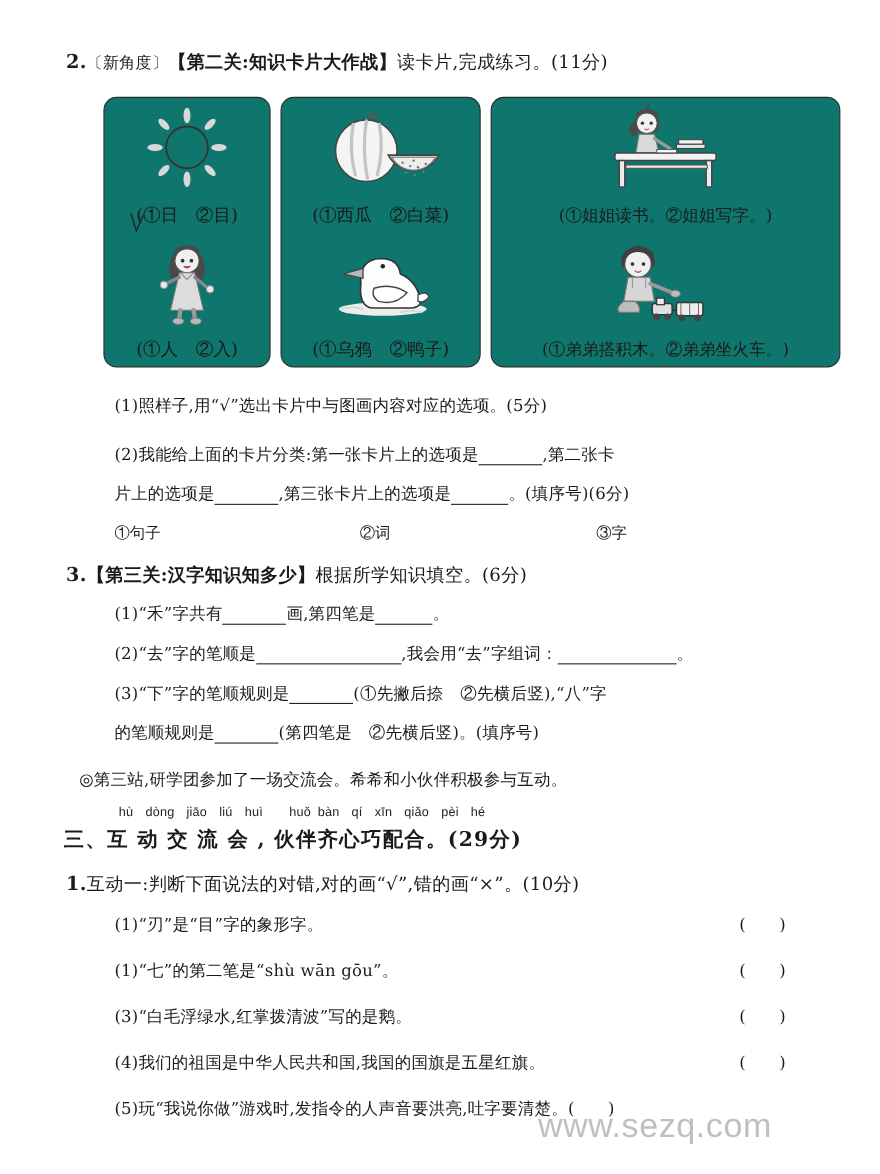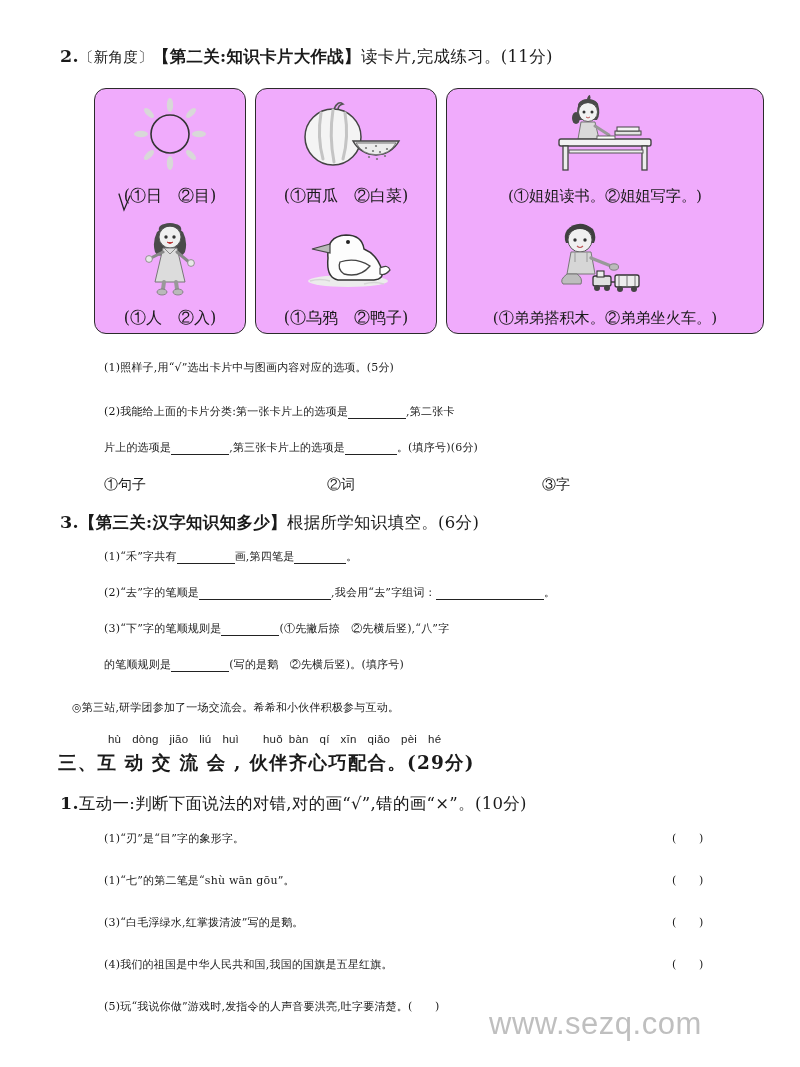--- a/index.html
+++ b/index.html
@@ -47,21 +47,21 @@
     width: 670px;
     height: 248px;
   }
   .card {
     position: absolute;
     top: 0;
     height: 246px;
     border: 1.4px solid #2b2b2b;
     border-radius: 12px;
     box-sizing: border-box;
-    background: #f0abfc;
+    background: #0f766e;
   }
   .card.c1 { left: 0px;   width: 152px; }
   .card.c2 { left: 161px; width: 182px; }
   .card.c3 { left: 352px; width: 318px; }
 
   .card-half {
     position: relative;
     height: 50%;
     box-sizing: border-box;
   }
@@ -90,21 +90,21 @@
     left: 22px;
     bottom: -4px;
     width: 16px;
     height: 22px;
     pointer-events: none;
   }
 
   
   .p {
     position: absolute;
-    font-size: 11px;
+    font-size: 15px;
     white-space: nowrap;
     letter-spacing: 0.2px;
   }
   .blank {
     display: inline-block;
     border-bottom: 1.2px solid #222;
     vertical-align: bottom;
     height: 1.05em;
   }
   .b-sm { width: 52px; }
@@ -364,21 +364,21 @@
   </div>
 
   <div class="p" style="left:92px; top:585px;">
     <span>(2)“去”字的笔顺是</span><span class="blank b-xl"></span><span>,我会用“去”字组词：</span><span class="blank b-lg"></span><span>。</span>
   </div>
 
   <div class="p" style="left:92px; top:621px;">
     <span>(3)“下”字的笔顺规则是</span><span class="blank b-md"></span><span>(①先撇后捺　②先横后竖),“八”字</span>
   </div>
   <div class="p" style="left:92px; top:657px;">
-    <span>的笔顺规则是</span><span class="blank b-md"></span><span>(写的是鹅　②先横后竖)。(填序号)</span>
+    <span>的笔顺规则是</span><span class="blank b-md"></span><span>(第四笔是　②先横后竖)。(填序号)</span>
   </div>
 
   <div class="p" style="left:60px; top:700px;">◎第三站,研学团参加了一场交流会。希希和小伙伴积极参与互动。</div>
 
   <div class="pinyin-row">
     <span>hù</span><span class="py-gap"></span><span>dòng</span><span class="py-gap"></span><span>jiāo</span><span class="py-gap"></span><span>liú</span><span class="py-gap"></span><span>huì</span><span class="py-gap" style="width:24px"></span><span>huǒ</span><span class="py-gap" style="width:6px"></span><span>bàn</span><span class="py-gap"></span><span>qí</span><span class="py-gap"></span><span>xīn</span><span class="py-gap"></span><span>qiǎo</span><span class="py-gap"></span><span>pèi</span><span class="py-gap"></span><span>hé</span>
   </div>
 
   <div class="sec-head">三、互 动 交 流 会 , 伙伴齐心巧配合。(29分)</div>
 

